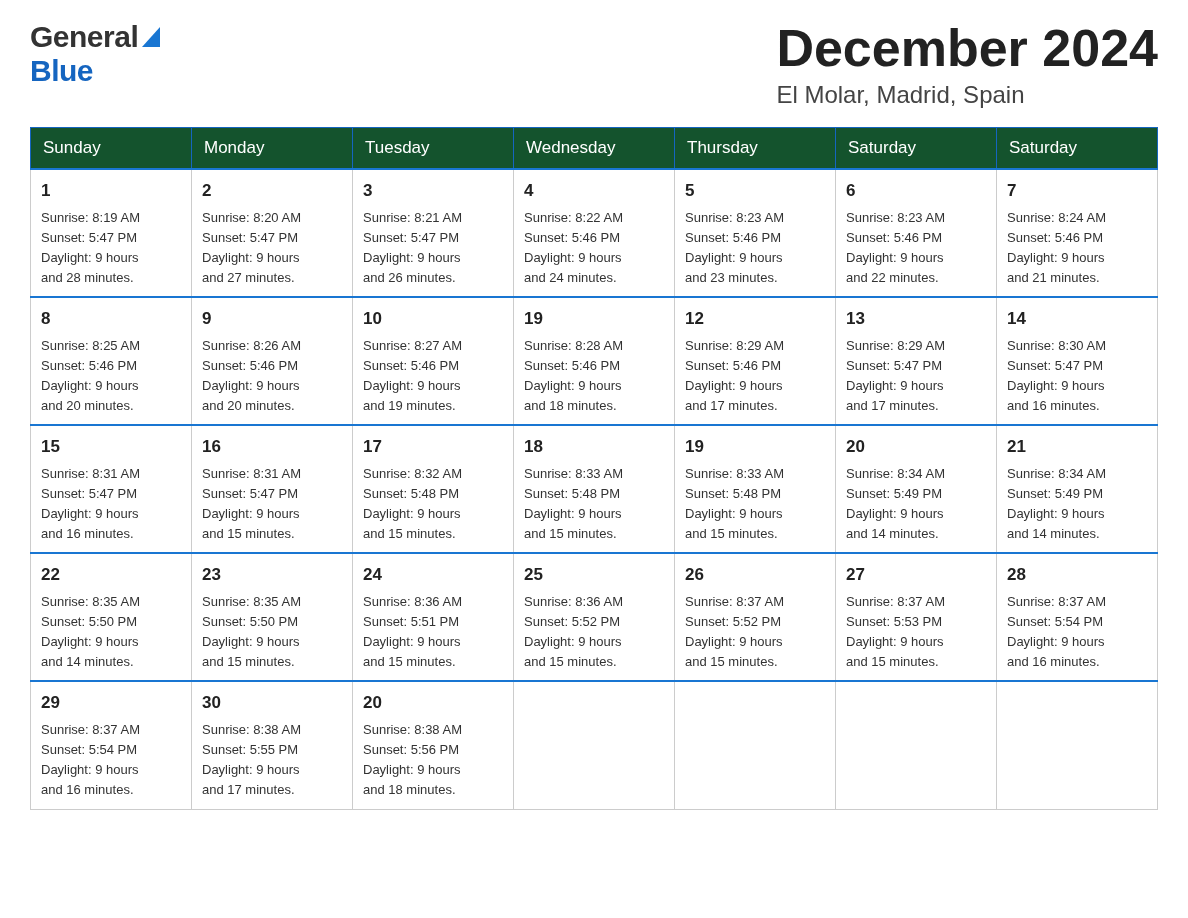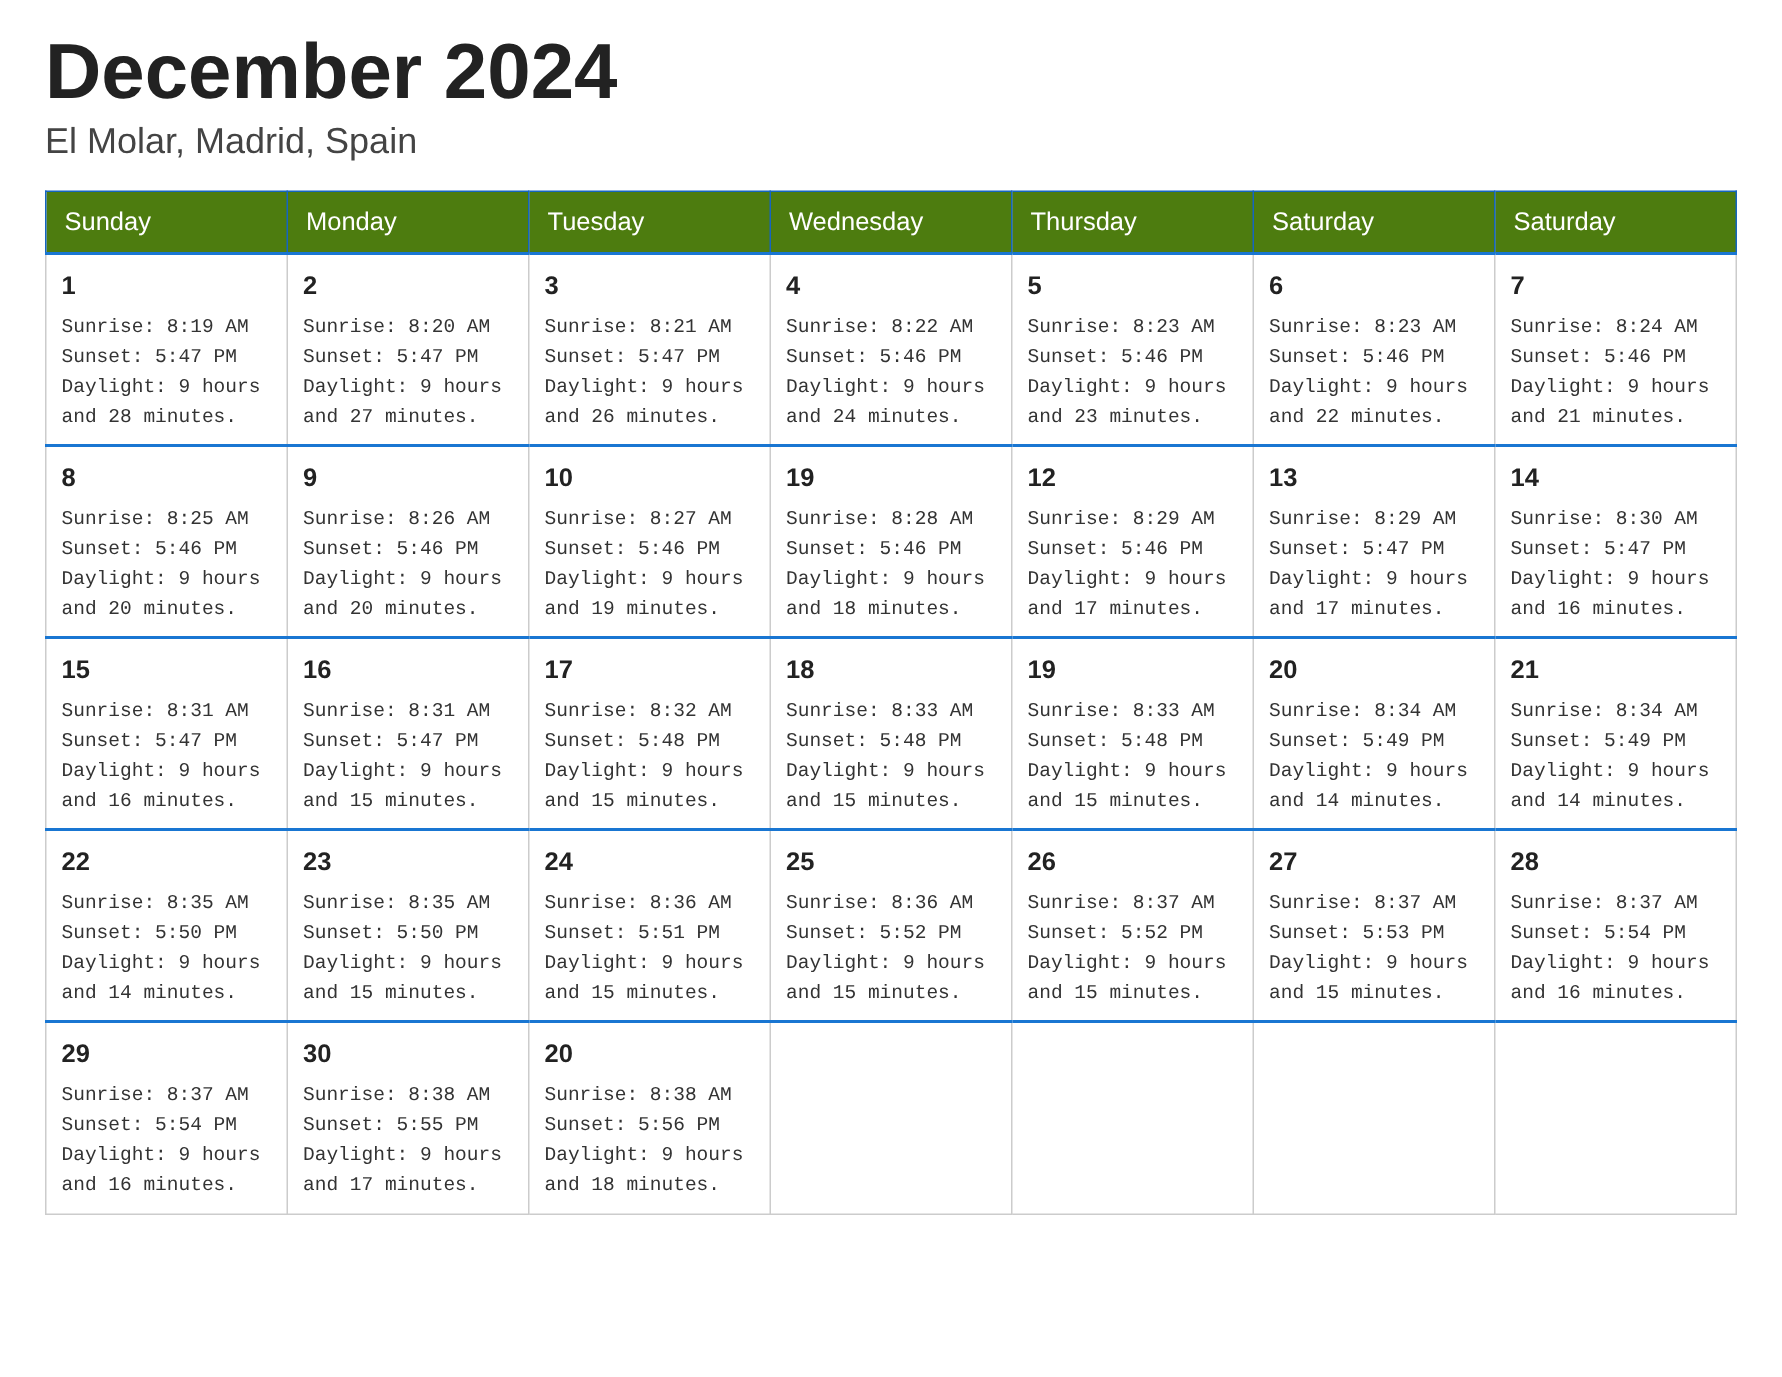--- a/index.html
+++ b/index.html
@@ -37,21 +37,21 @@
       font-size: 24px;
       color: #444;
       margin-top: 4px;
     }
     .calendar-table {
       width: 100%;
       border-collapse: collapse;
       border: 1px solid #aaa;
     }
     .calendar-table th {
-      background-color: #4d7c0f;
+      background-color: #14532d;
       color: #fff;
       font-size: 17px;
       font-weight: normal;
       padding: 10px 12px;
       text-align: left;
       border: 1px solid #1565C0;
     }
     .calendar-table td {
       vertical-align: top;
       padding: 8px 10px;
@@ -69,30 +69,42 @@
       font-size: 17px;
       font-weight: bold;
       color: #222;
       margin-bottom: 4px;
       display: block;
     }
     .day-info {
       font-size: 13px;
       color: #333;
       line-height: 1.55;
-      font-family: Liberation Mono, monospace;
     }
     tr.week-row td {
       border-top: 2px solid #1976D2;
     }
   </style>
 </head>
 <body>
 
 <div class="header">
+  <div class="logo">
+    <div class="logo-line">
+      <span style="font-size:30px;font-weight:bold;color:#333;letter-spacing:-0.5px;">General</span>
+      <span style="display:inline-block;margin-left:4px;margin-top:4px;">
+        <svg width="18" height="20" viewBox="0 0 18 20">
+          <polygon points="0,20 18,20 18,0" fill="#1976D2"></polygon>
+        </svg>
+      </span>
+    </div>
+    <div class="logo-line">
+      <span style="font-size:30px;font-weight:bold;color:#1565C0;letter-spacing:-0.5px;">Blue</span>
+    </div>
+  </div>
   <div class="title-area">
     <div class="month-title">December 2024</div>
     <div class="location-title">El Molar, Madrid, Spain</div>
   </div>
 </div>
 
 <table class="calendar-table">
   <thead>
     <tr>
       <th>Sunday</th>

